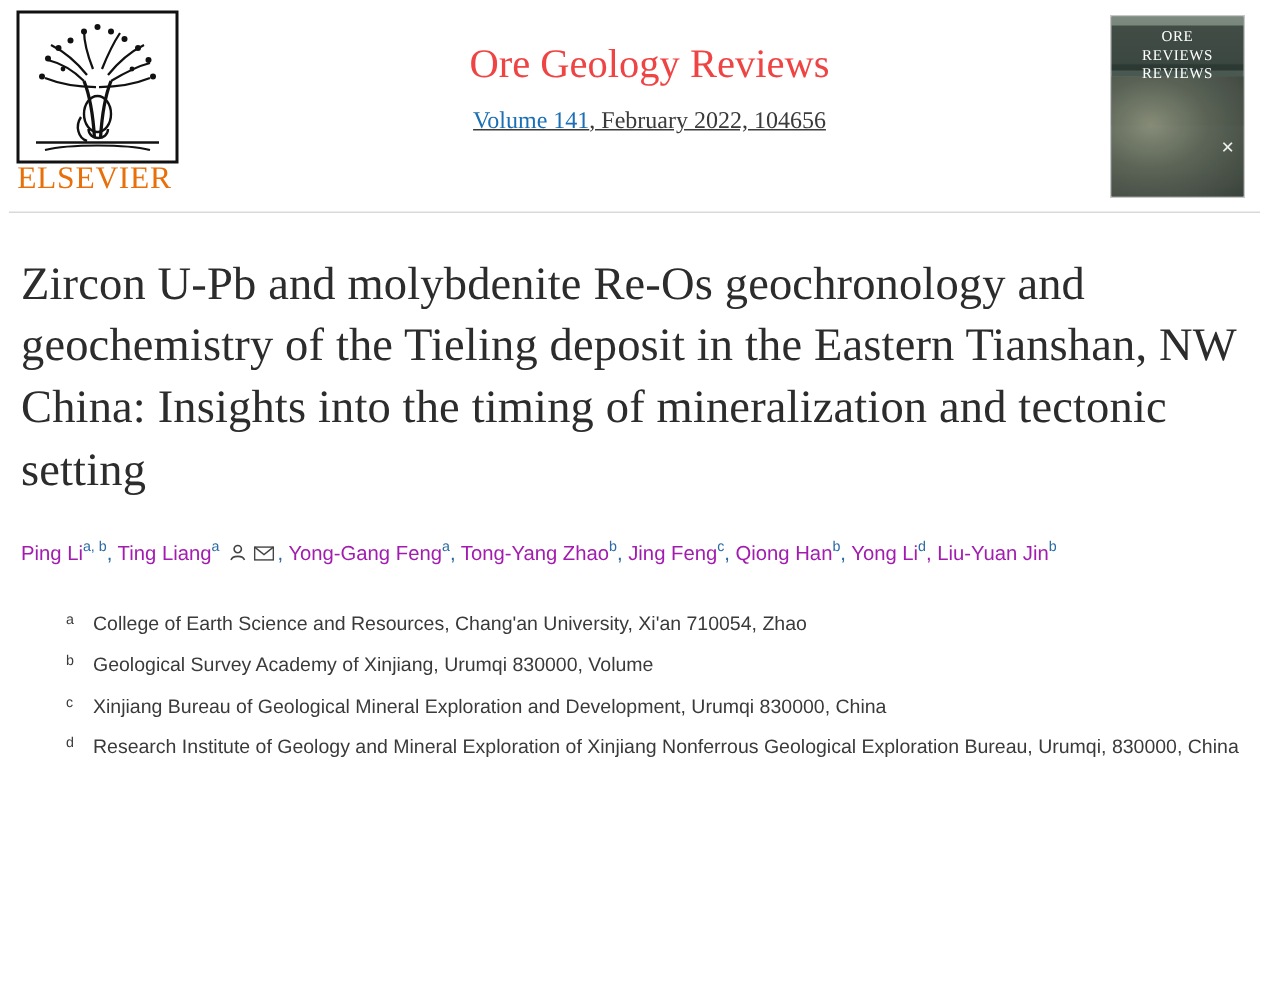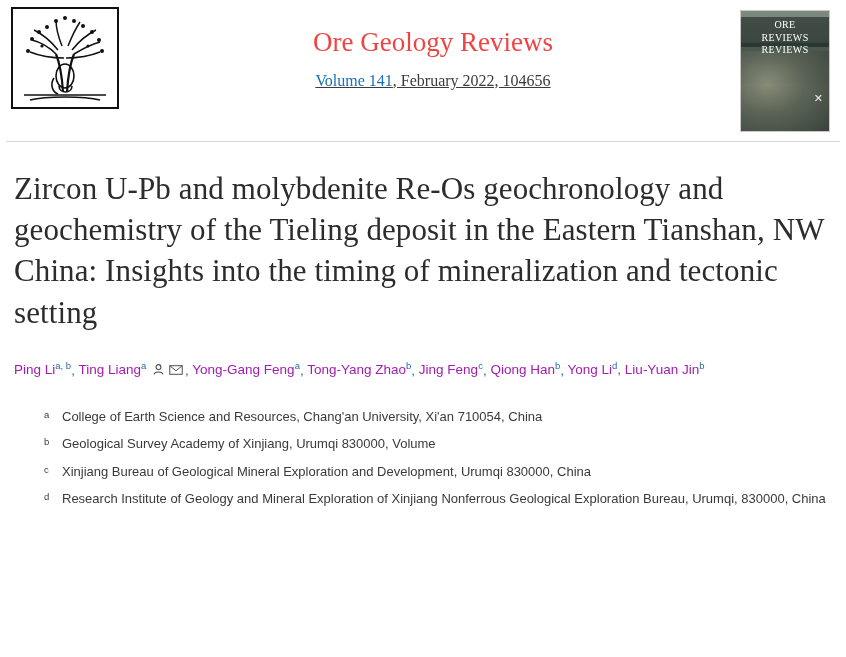--- a/index.html
+++ b/index.html
@@ -234,20 +234,21 @@
           <ellipse cx="59" cy="70" rx="9" ry="12"></ellipse>
           <path d="M53 80 C53 88 66 88 66 80"></path>
           <path d="M48 72 C44 78 46 86 52 88"></path>
         </g>
 
         <path d="M18 89 L100 89" stroke="#111" stroke-width="1.6"></path>
 
         <path d="M24 94 C40 90 78 90 94 94" stroke="#111" stroke-width="1.4" fill="none"></path>
       </svg>
     </div>
+    <div class="elsevier-wordmark">ELSEVIER</div>
 
     <div class="journal-block">
       <div class="journal-title">Ore Geology Reviews</div>
       <div class="journal-sub">
         <span class="vol">Volume 141</span><span>, February 2022, 104656</span>
       </div>
     </div>
 
     <div class="cover-thumb">
       <div class="cover-inner"></div>
@@ -272,21 +273,21 @@
           <path d="M2.5 14 C3.5 10 12.5 10 13.5 14" fill="none" stroke="#444" stroke-width="1.3"></path>
         </svg></span><span class="icon-inline"><svg width="14" height="12" viewBox="0 0 18 14">
           <rect x="1" y="1.5" width="16" height="11" fill="none" stroke="#444" stroke-width="1.2"></rect>
           <path d="M1 1.5 L9 8 L17 1.5" fill="none" stroke="#444" stroke-width="1.2"></path>
         </svg></span><span class="sep">, </span><span><span class="au">Yong-Gang Feng</span><span class="sup">a</span></span><span class="sep">, </span><span><span class="au">Tong-Yang Zhao</span><span class="sup">b</span></span><span class="sep">, </span><span><span class="au">Jing Feng</span><span class="sup">c</span></span><span class="sep">, </span><span><span class="au">Qiong Han</span><span class="sup">b</span></span><span class="sep">, </span><span><span class="au">Yong Li</span><span class="sup">d</span></span><span><span class="au">, Liu-Yuan Jin</span><span class="sup">b</span></span>
   </div>
 
   <div class="affiliations">
     <div class="aff-row">
       <div class="aff-mark">a</div>
-      <div class="aff-text">College of Earth Science and Resources, Chang'an University, Xi'an 710054, China</div>
+      <div class="aff-text">College of Earth Science and Resources, Chang'an University, Xi'an 710054, Zhao</div>
     </div>
     <div class="aff-row">
       <div class="aff-mark">b</div>
       <div class="aff-text">Geological Survey Academy of Xinjiang, Urumqi 830000, Volume</div>
     </div>
     <div class="aff-row">
       <div class="aff-mark">c</div>
       <div class="aff-text">Xinjiang Bureau of Geological Mineral Exploration and Development, Urumqi 830000, China</div>
     </div>
     <div class="aff-row">

